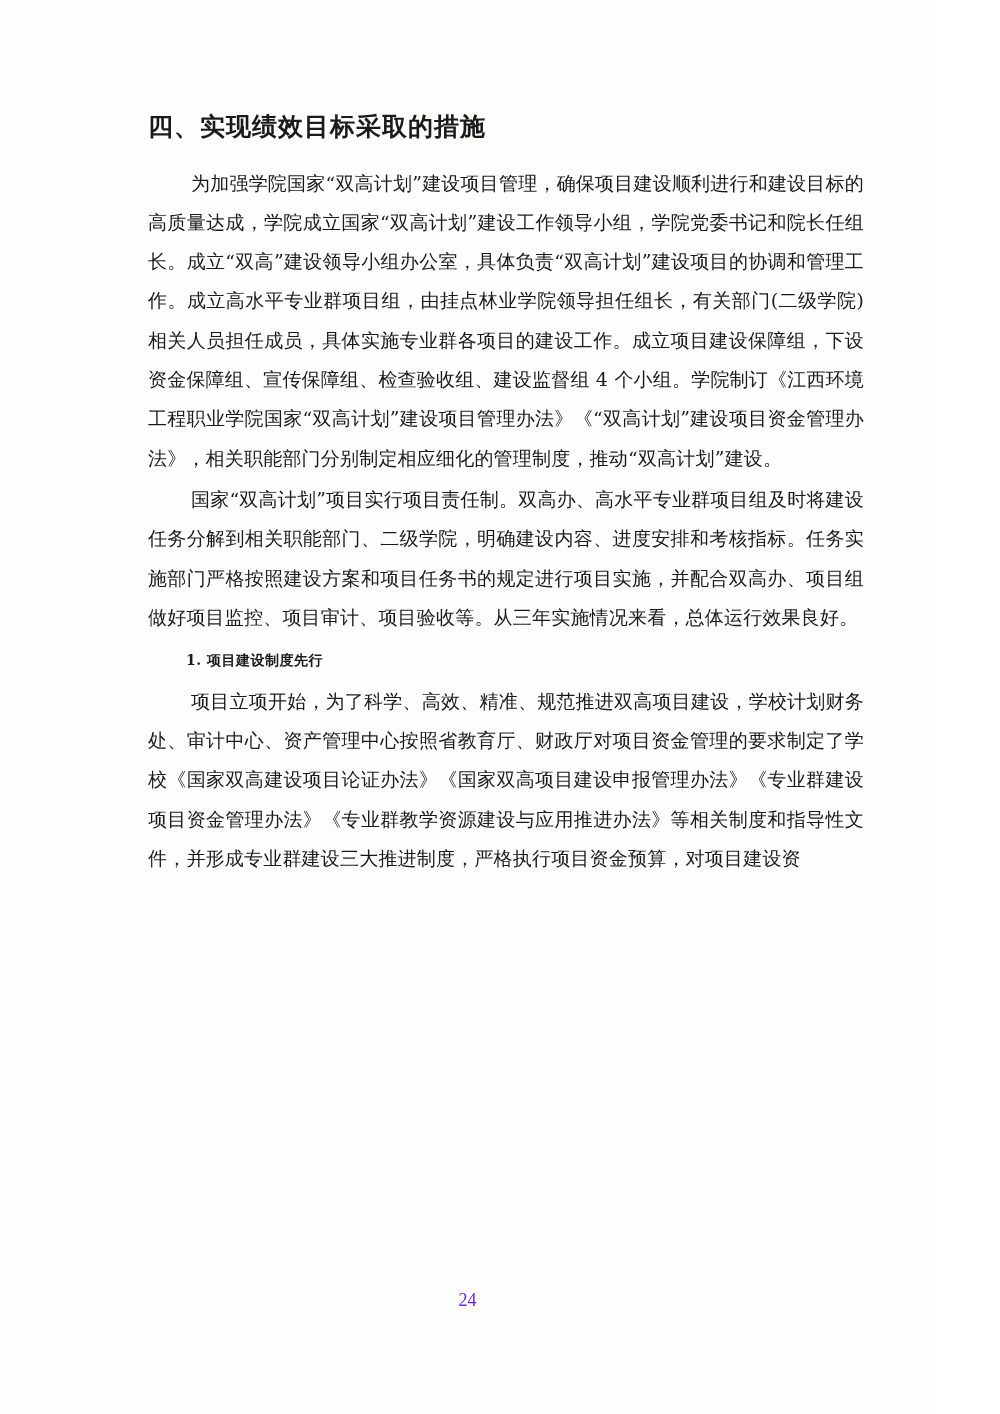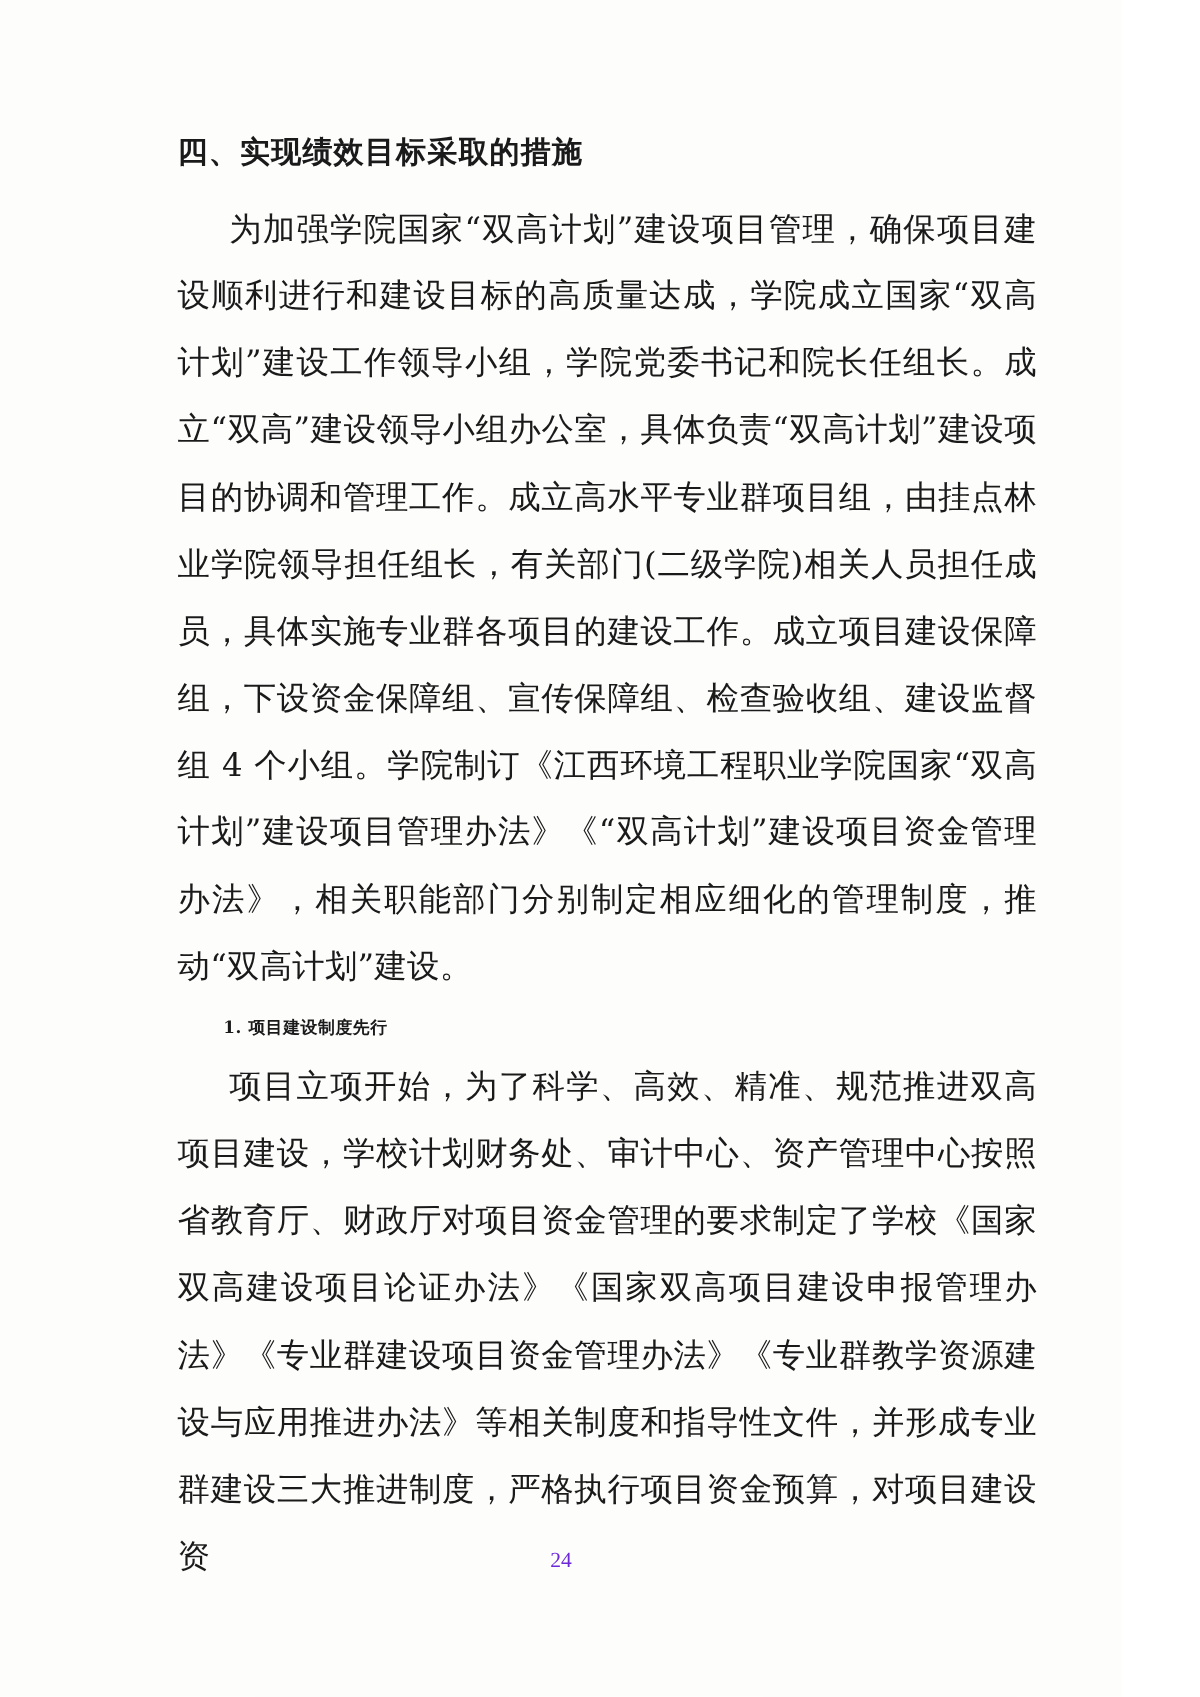--- a/index.html
+++ b/index.html
@@ -45,21 +45,21 @@
   }
   .h-item {
     font-size: 14px;
     font-weight: bold;
     letter-spacing: 0.5px;
     margin: 0 0 10px 0;
     line-height: 1.6;
     text-indent: 38px;
   }
   p.para {
-    font-size: 27px;
+    font-size: 19px;
     line-height: 2.07;
     margin: 0 0 2px 0;
     text-align: justify;
     text-justify: inter-ideograph;
     text-indent: 43px;
     letter-spacing: 0.2px;
     word-break: break-all;
   }
   .spacer-sm { height: 10px; }
   .page-number {
@@ -77,20 +77,21 @@
 <body>
 
 <div class="page">
   <div class="content">
 
     <h1 class="h-section">四、实现绩效目标采取的措施</h1>
 
 
     <p class="para">为加强学院国家“双高计划”建设项目管理，确保项目建设顺利进行和建设目标的高质量达成，学院成立国家“双高计划”建设工作领导小组，学院党委书记和院长任组长。成立“双高”建设领导小组办公室，具体负责“双高计划”建设项目的协调和管理工作。成立高水平专业群项目组，由挂点林业学院领导担任组长，有关部门(二级学院)相关人员担任成员，具体实施专业群各项目的建设工作。成立项目建设保障组，下设资金保障组、宣传保障组、检查验收组、建设监督组 4 个小组。学院制订《江西环境工程职业学院国家“双高计划”建设项目管理办法》《“双高计划”建设项目资金管理办法》，相关职能部门分别制定相应细化的管理制度，推动“双高计划”建设。</p>
 
+    <p class="para">国家“双高计划”项目实行项目责任制。双高办、高水平专业群项目组及时将建设任务分解到相关职能部门、二级学院，明确建设内容、进度安排和考核指标。任务实施部门严格按照建设方案和项目任务书的规定进行项目实施，并配合双高办、项目组做好项目监控、项目审计、项目验收等。从三年实施情况来看，总体运行效果良好。</p>
 
     <div class="spacer-sm"></div>
 
 
     <h3 class="h-item">1. 项目建设制度先行</h3>
 
     <p class="para">项目立项开始，为了科学、高效、精准、规范推进双高项目建设，学校计划财务处、审计中心、资产管理中心按照省教育厅、财政厅对项目资金管理的要求制定了学校《国家双高建设项目论证办法》《国家双高项目建设申报管理办法》《专业群建设项目资金管理办法》《专业群教学资源建设与应用推进办法》等相关制度和指导性文件，并形成专业群建设三大推进制度，严格执行项目资金预算，对项目建设资</p>
 
   </div>
 

